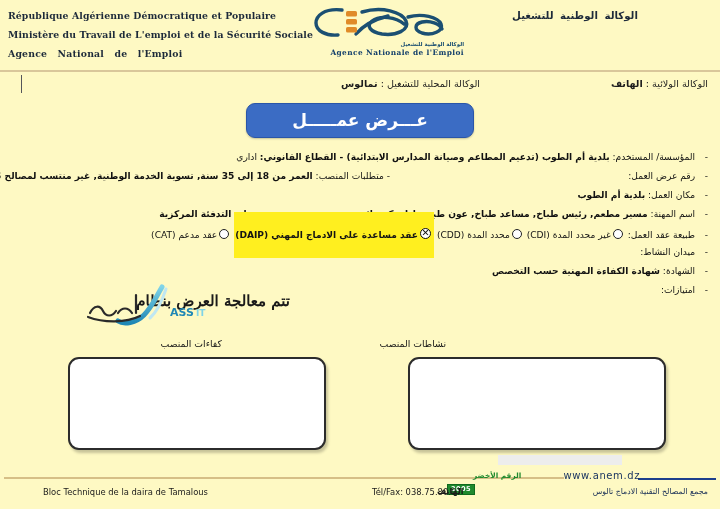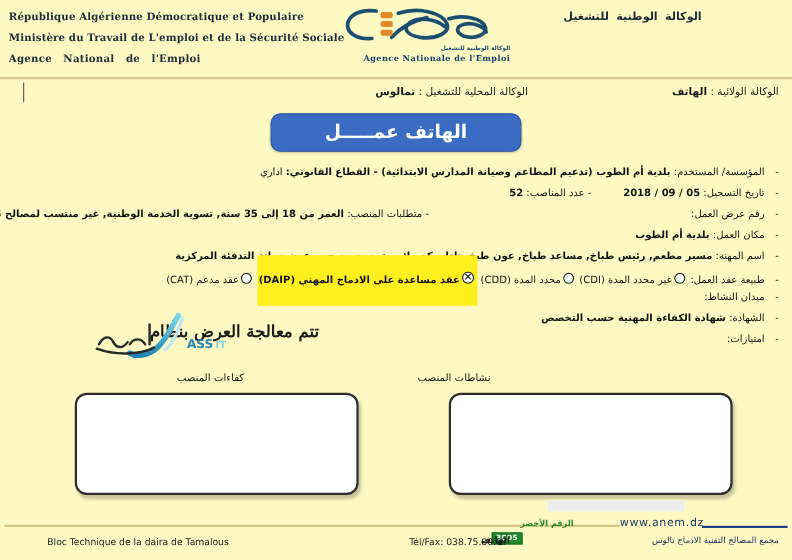--- a/index.html
+++ b/index.html
@@ -339,40 +339,31 @@
     <span class="agency-wilaya">
       <span>الوكالة الولائية :</span>
       <span class="agency-val">الهاتف</span>
     </span>
     <span class="agency-local">
       <span>الوكالة المحلية للتشغيل :</span>
       <span class="agency-val">تمالوس</span>
     </span>
   </div>
 
-  <div class="banner">الهاتف عمـــــل</div>
+  <div class="banner">عـــرض عمـــــل</div>
 
   <div class="fields">
 
     <div class="frow">
       <span class="bullet">-</span>
       <span class="flabel">المؤسسة/ المستخدم:</span>
       <span class="fvalue">بلدية أم الطوب (تدعيم المطاعم وصيانة المدارس الابتدائية) - القطاع القانوني:</span>
       <span class="fvalue-n">اداري</span>
     </div>
 
-    <div class="frow">
-      <span class="bullet">-</span>
-      <span class="flabel">تاريخ التسجيل:</span>
-      <span class="fvalue">05 / 09 / 2018</span>
-      <span class="sub-inline">
-        <span class="flabel">- عدد المناصب:</span>
-        <span class="fvalue">52</span>
-      </span>
-    </div>
 
     <div class="frow">
       <span class="bullet">-</span>
       <span class="flabel">رقم عرض العمل:</span>
       <span class="fvalue"></span>
       <span class="sub-inline2">
         <span class="flabel">- متطلبات المنصب:</span>
         <span class="fvalue">العمر من 18 إلى 35 سنة, تسوية الخدمة الوطنية, غير منتسب لمصالح CASNOS , CNAS</span>
       </span>
     </div>

